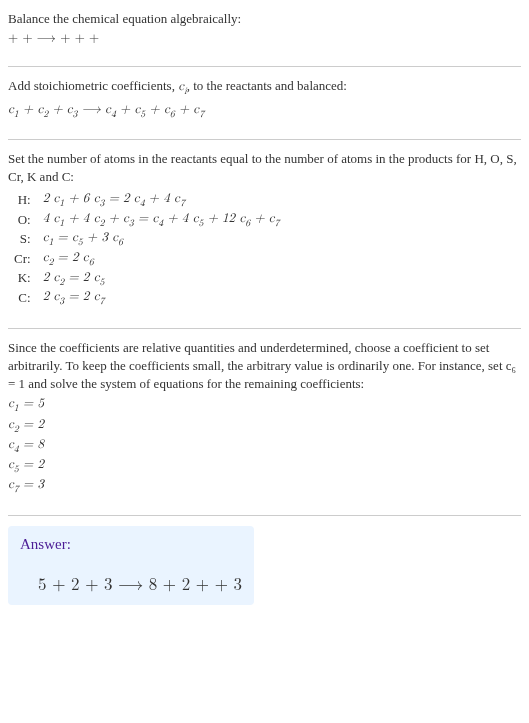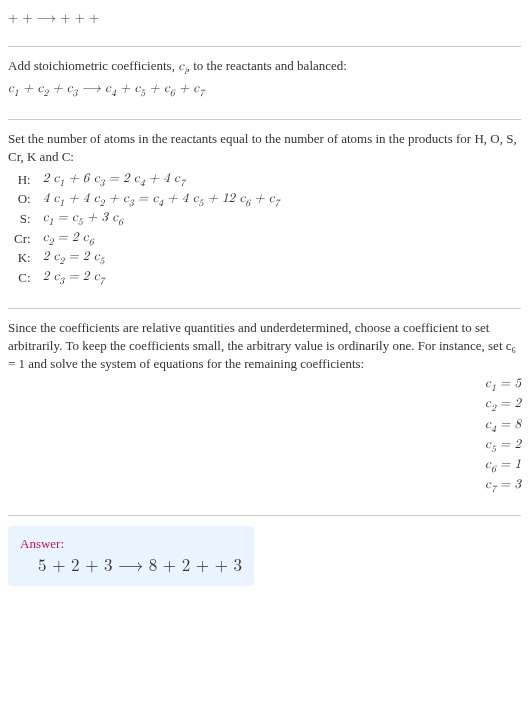--- a/index.html
+++ b/index.html
@@ -33,33 +33,32 @@
     vertical-align: middle;
   }
   .eq-table td:first-child {
     text-align: right;
   }
   .coeff-list {
     margin: 2px 0;
   }
   .coeff-list div {
     line-height: 1.4;
-    text-align: right;
   }
   .answer-box {
     background: #eaf4ff;
     border-radius: 4px;
     padding: 10px 12px;
     display: inline-block;
     min-width: 210px;
   }
   .answer-label {
-    color: #be185d;
-    font-size: 13px;
-    margin-bottom: 4px;
+    color: #4c1d95;
+    font-size: 15px;
+    margin-bottom: 22px;
   }
   .answer-eq {
     font-family: 'Latin Modern Math', 'Cambria Math', serif;
     font-size: 17px;
     padding-left: 18px;
   }
   sub {
     font-size: 0.75em;
     vertical-align: sub;
   }
@@ -69,20 +68,21 @@
   }
   .mathup {
     font-family: 'Latin Modern Math', 'Cambria Math', serif;
     font-style: normal;
   }
 </style>
 </head>
 <body>
 
 <div class="section">
+  <div class="para">Balance the chemical equation algebraically:</div>
   <div class="para mathup"> +  +   ⟶   +  +  + </div>
 </div>
 
 <div class="divider"></div>
 
 <div class="section">
   <div class="para">
     <span>Add stoichiometric coefficients, </span><span class="math">c</span><sub class="math">i</sub><span>, to the reactants and balanced:</span>
   </div>
   <div class="para math">c<sub>1</sub>  + c<sub>2</sub>  + c<sub>3</sub>   ⟶  c<sub>4</sub>  + c<sub>5</sub>  + c<sub>6</sub>  + c<sub>7</sub></div>
@@ -124,21 +124,20 @@
 
 <div class="divider"></div>
 
 <div class="section">
   <div class="para">Since the coefficients are relative quantities and underdetermined, choose a coefficient to set arbitrarily. To keep the coefficients small, the arbitrary value is ordinarily one. For instance, set c₆ = 1 and solve the system of equations for the remaining coefficients:</div>
   <div class="coeff-list math" id="coeff-list">
       <div>c<sub>1</sub> = 5</div>
       <div>c<sub>2</sub> = 2</div>
       <div>c<sub>4</sub> = 8</div>
       <div>c<sub>5</sub> = 2</div>
-      <div>c<sub>6</sub> = 1</div>
       <div>c<sub>7</sub> = 3</div>
     </div>
 </div>
 
 <div class="divider"></div>
 
 <div class="section">
   <div class="answer-box">
     <div class="answer-label">Answer:</div>
     <div class="answer-eq">5  + 2  + 3   ⟶  8  + 2  +  + 3</div>

